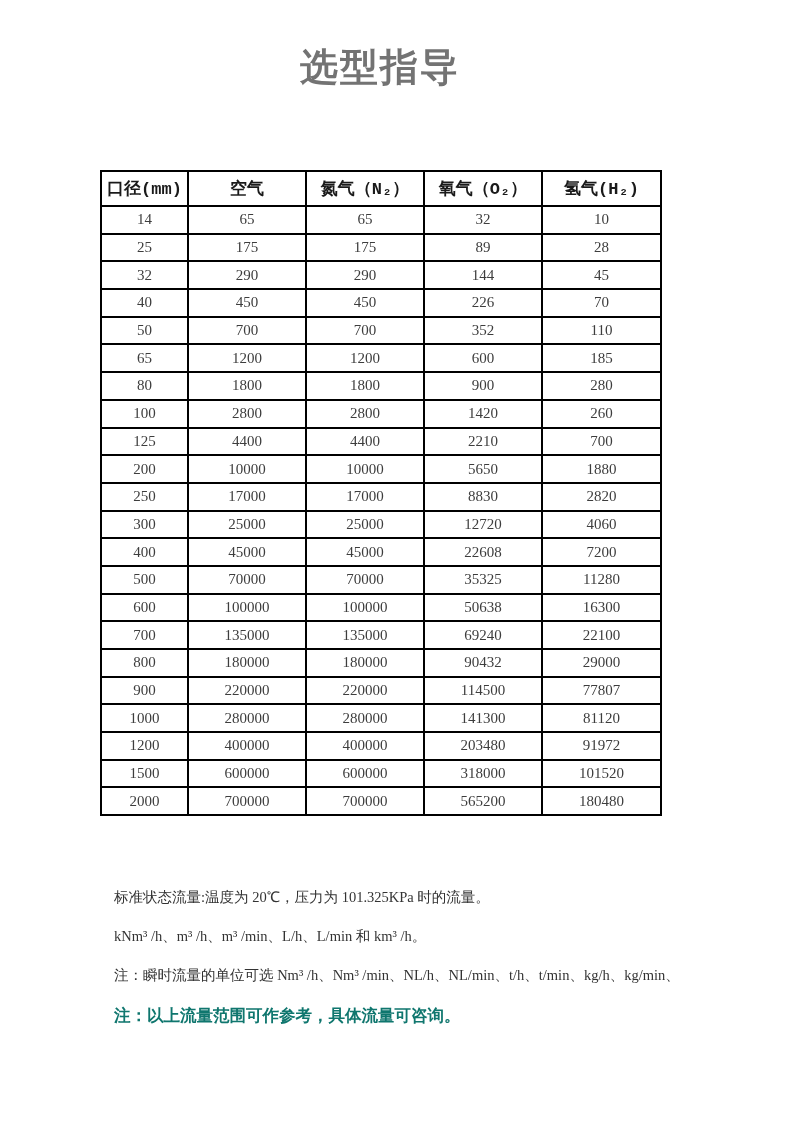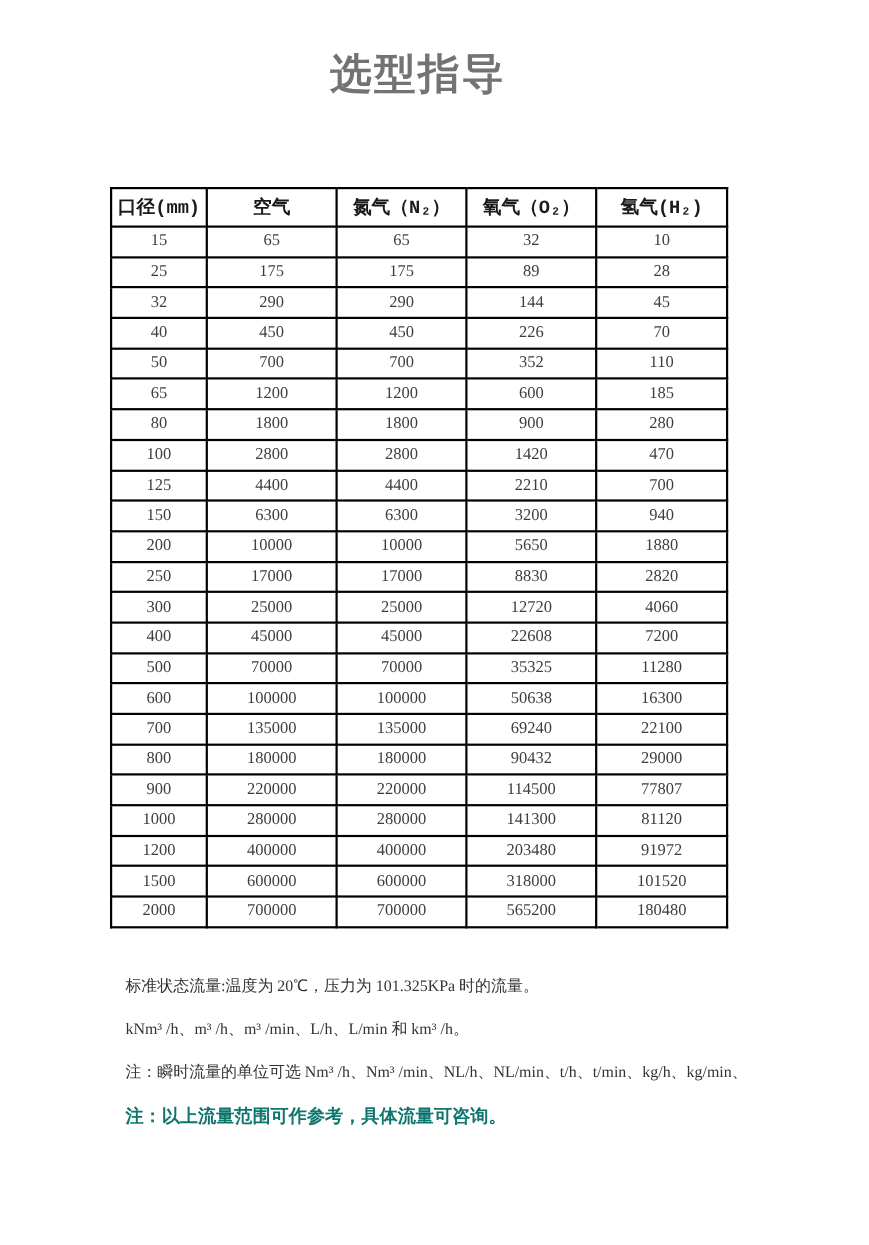--- a/index.html
+++ b/index.html
@@ -106,21 +106,21 @@
       <tr id="header-row">
           <th>口径(mm)</th>
           <th>空气</th>
           <th>氮气（N₂）</th>
           <th>氧气（O₂）</th>
           <th>氢气(H₂)</th>
         </tr>
     </thead>
     <tbody id="table-body">
         <tr>
-          <td>15</td>
+          <td>14</td>
           <td>65</td>
           <td>65</td>
           <td>32</td>
           <td>10</td>
         </tr>
         <tr>
           <td>25</td>
           <td>175</td>
           <td>175</td>
           <td>89</td>
@@ -159,35 +159,28 @@
           <td>1800</td>
           <td>1800</td>
           <td>900</td>
           <td>280</td>
         </tr>
         <tr>
           <td>100</td>
           <td>2800</td>
           <td>2800</td>
           <td>1420</td>
-          <td>470</td>
+          <td>260</td>
         </tr>
         <tr>
           <td>125</td>
           <td>4400</td>
           <td>4400</td>
           <td>2210</td>
           <td>700</td>
-        </tr>
-        <tr>
-          <td>150</td>
-          <td>6300</td>
-          <td>6300</td>
-          <td>3200</td>
-          <td>940</td>
         </tr>
         <tr>
           <td>200</td>
           <td>10000</td>
           <td>10000</td>
           <td>5650</td>
           <td>1880</td>
         </tr>
         <tr>
           <td>250</td>

